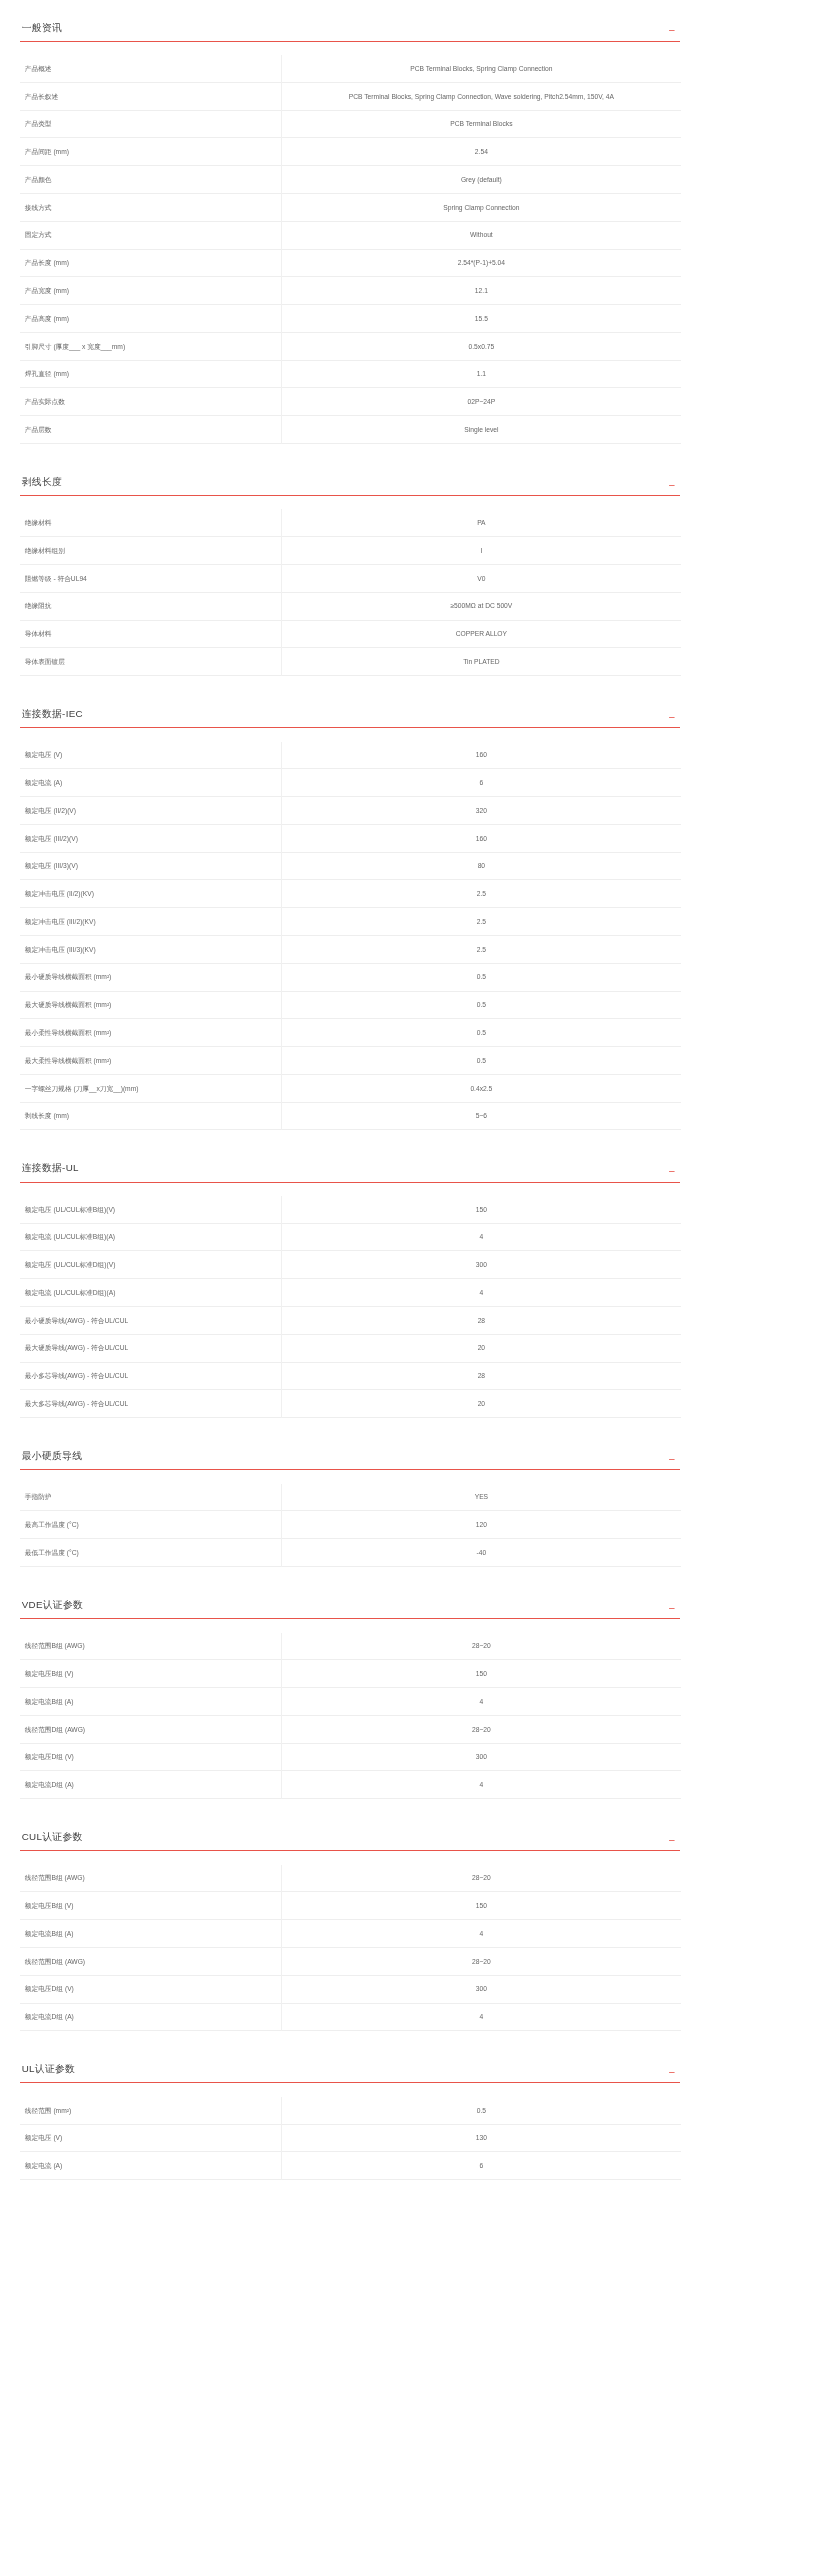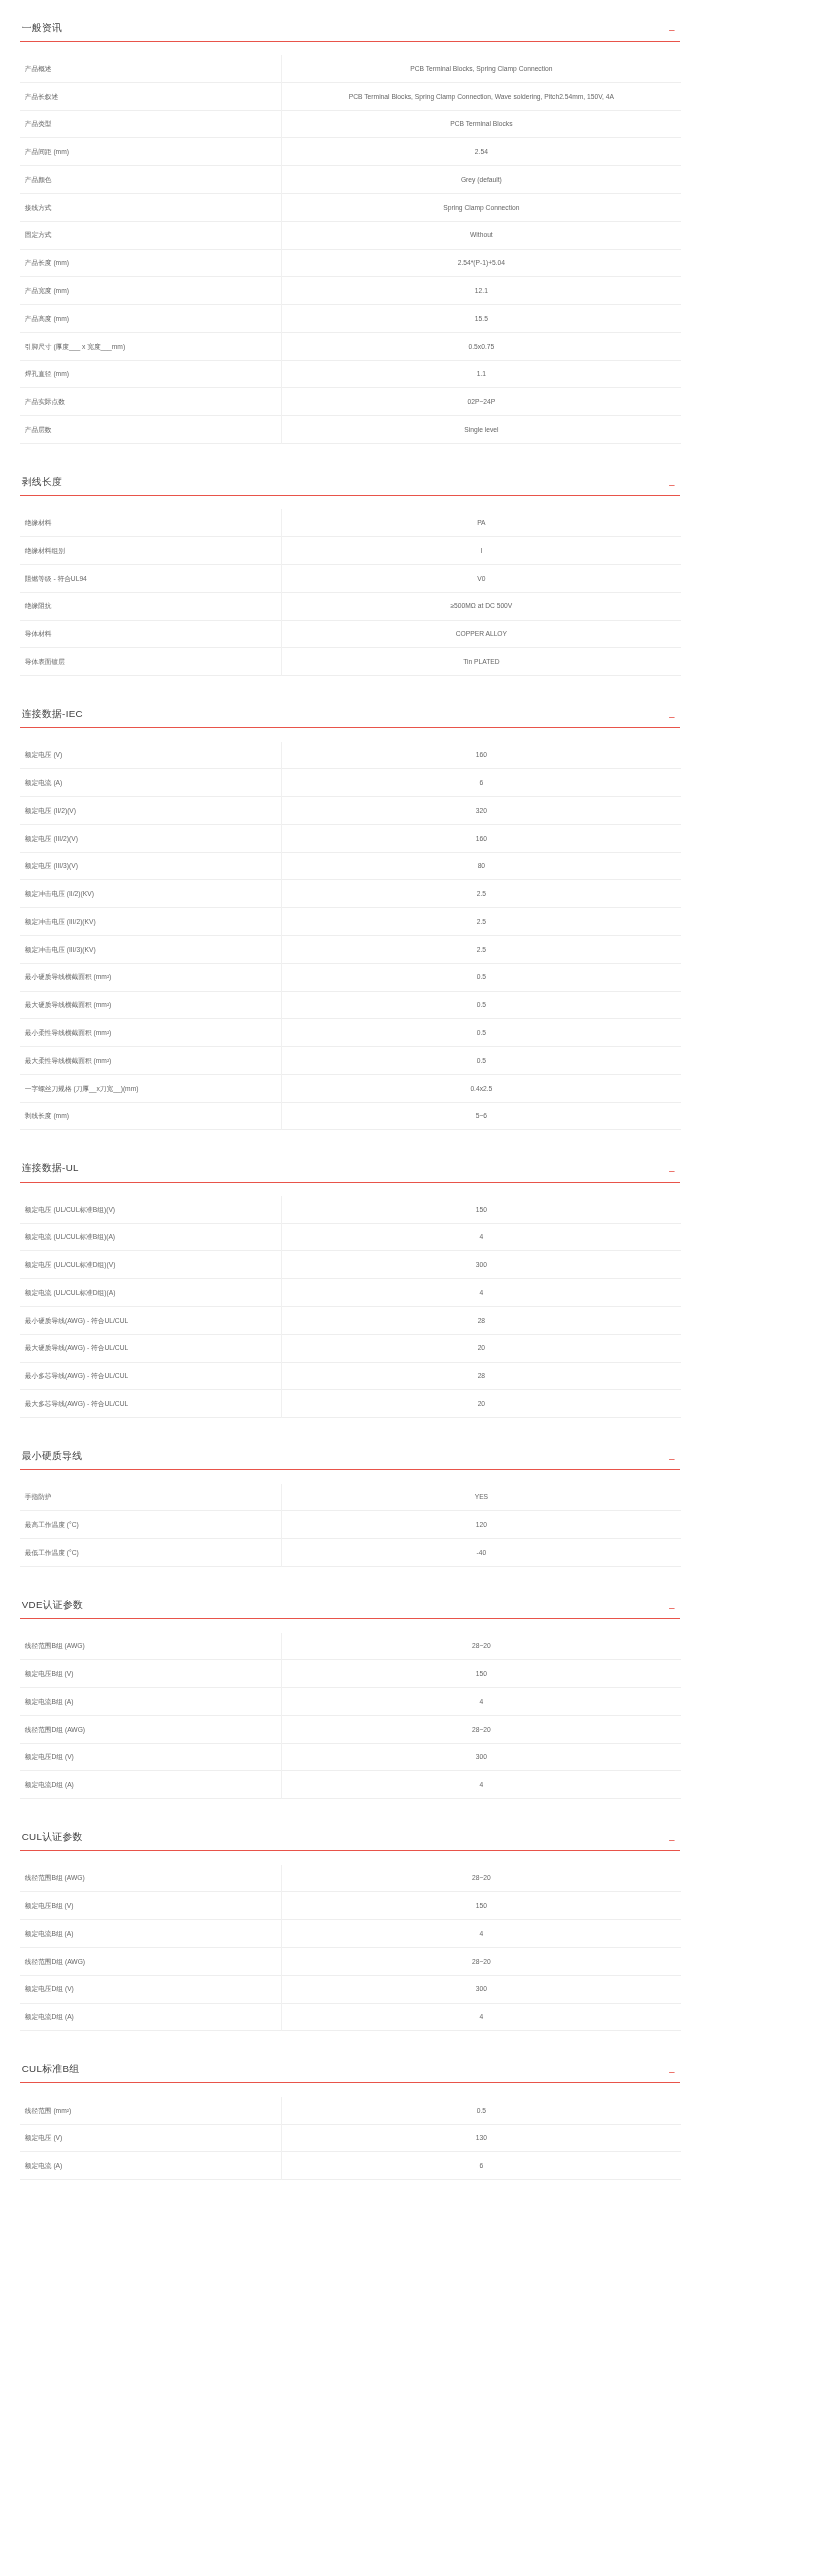--- a/index.html
+++ b/index.html
@@ -382,21 +382,21 @@
             </tr>
             <tr>
               <td class="label">额定电流D组 (A)</td>
               <td class="value">4</td>
             </tr>
           </tbody>
         </table>
       </div>
       <div class="section">
         <div class="section-head">
-          <div class="section-title">CUL标准B组</div>
+          <div class="section-title">UL认证参数</div>
           <div class="section-toggle">−</div>
         </div>
         <div class="head-spacer"></div>
         <table class="spec">
           <tbody>
             <tr>
               <td class="label">线径范围 (mm²)</td>
               <td class="value">0.5</td>
             </tr>
             <tr>

